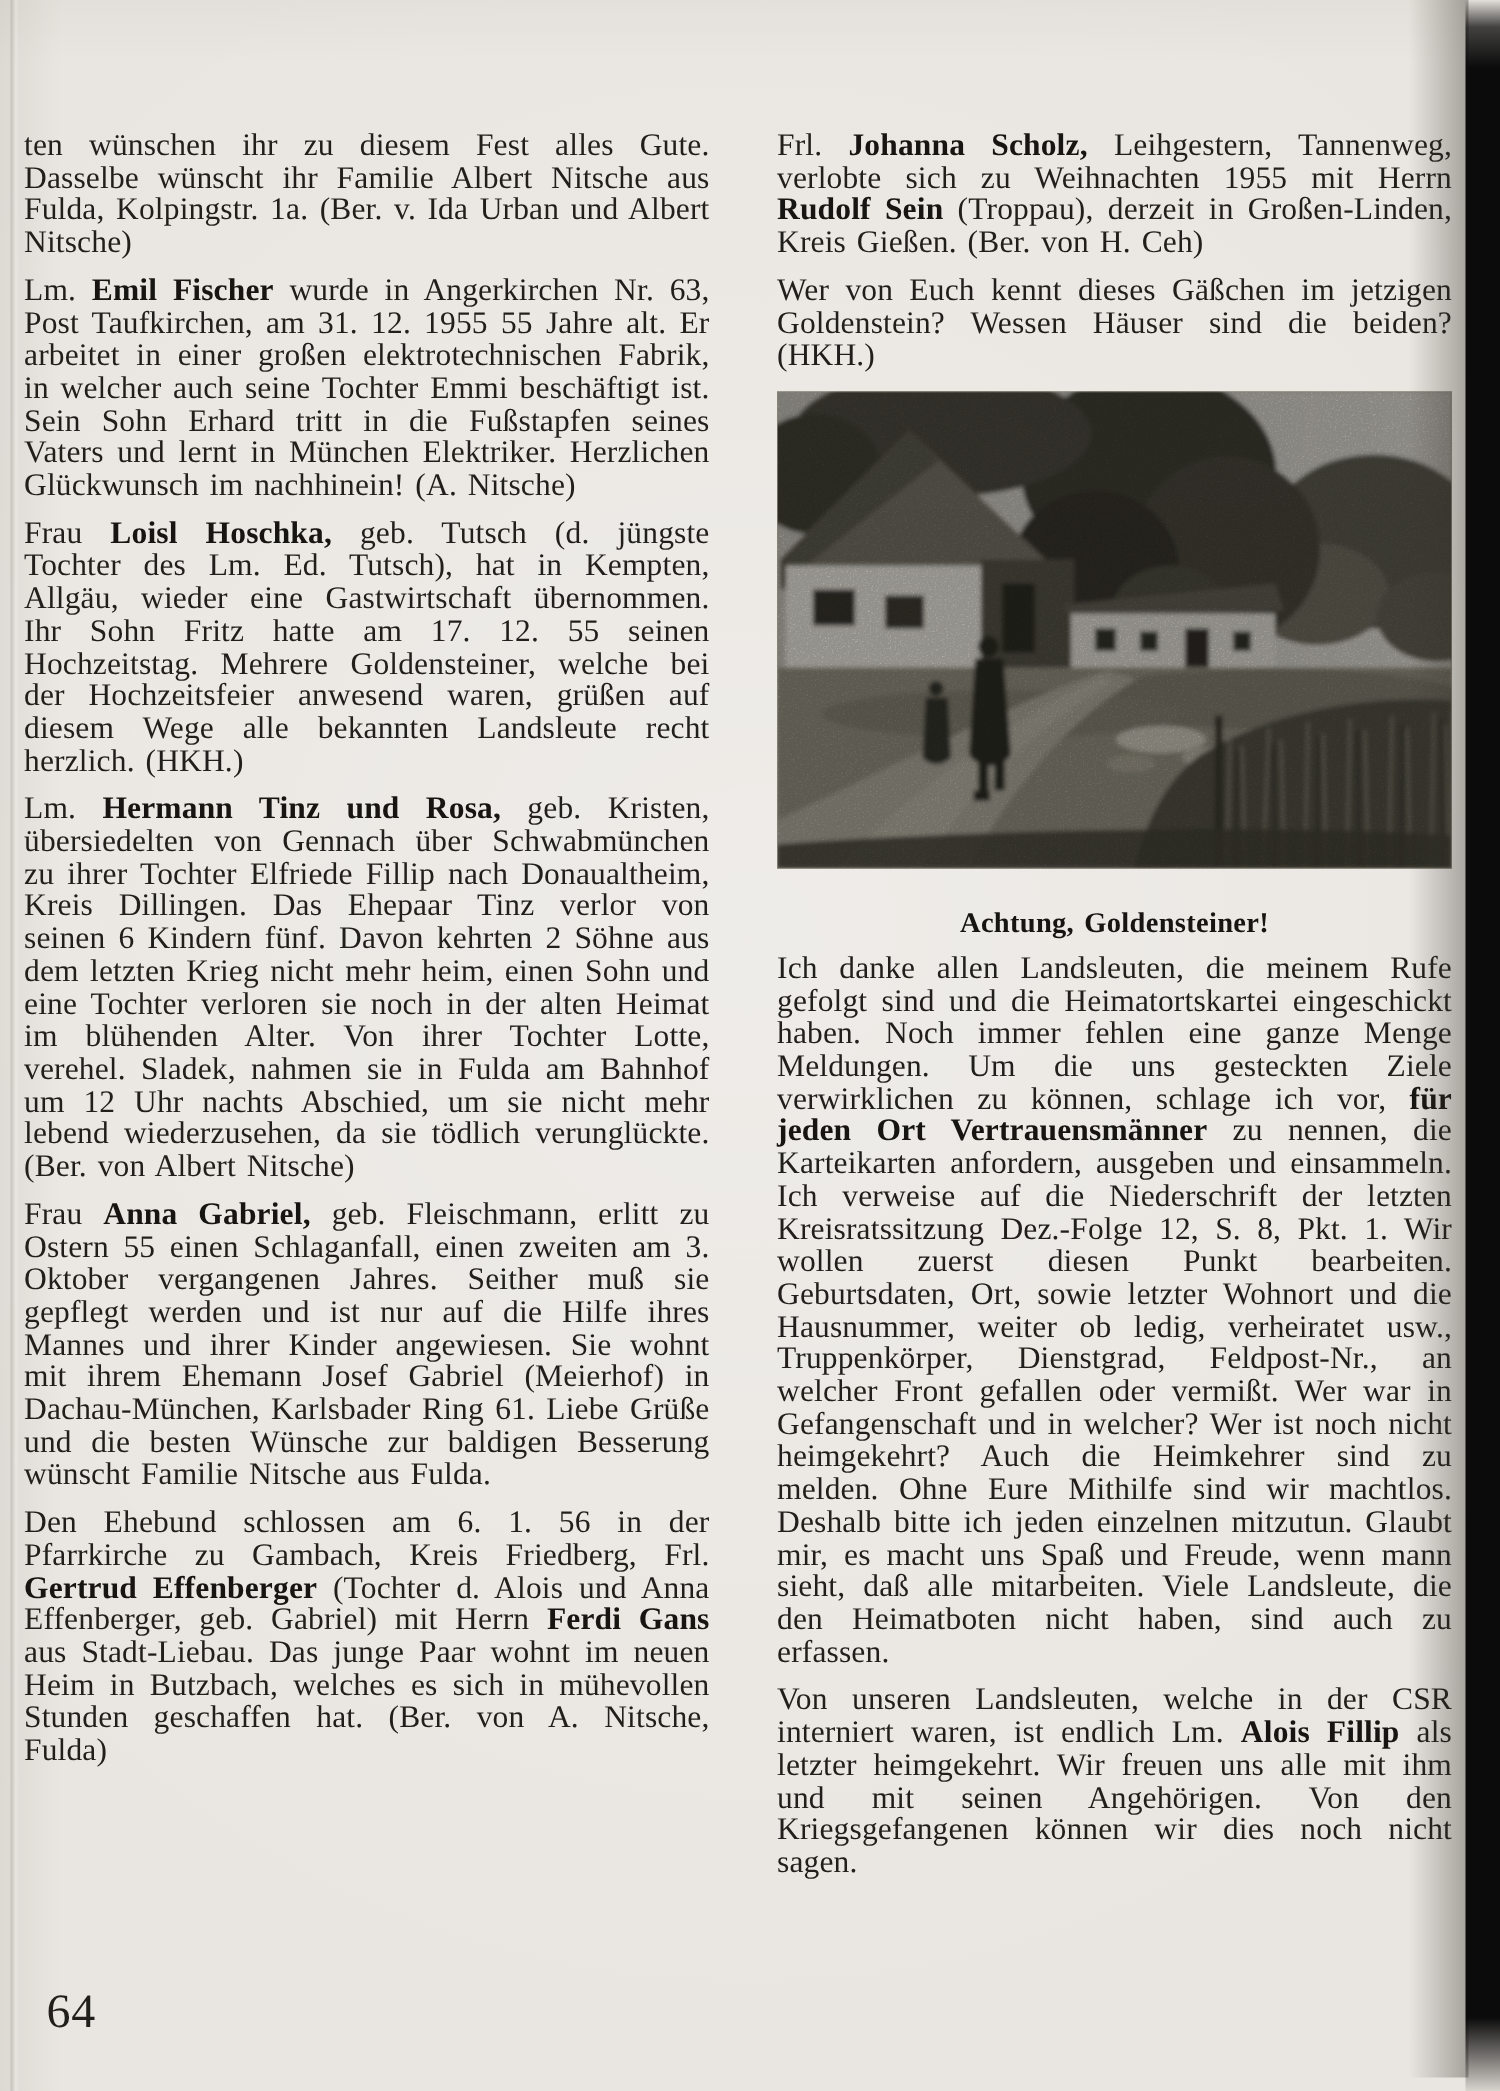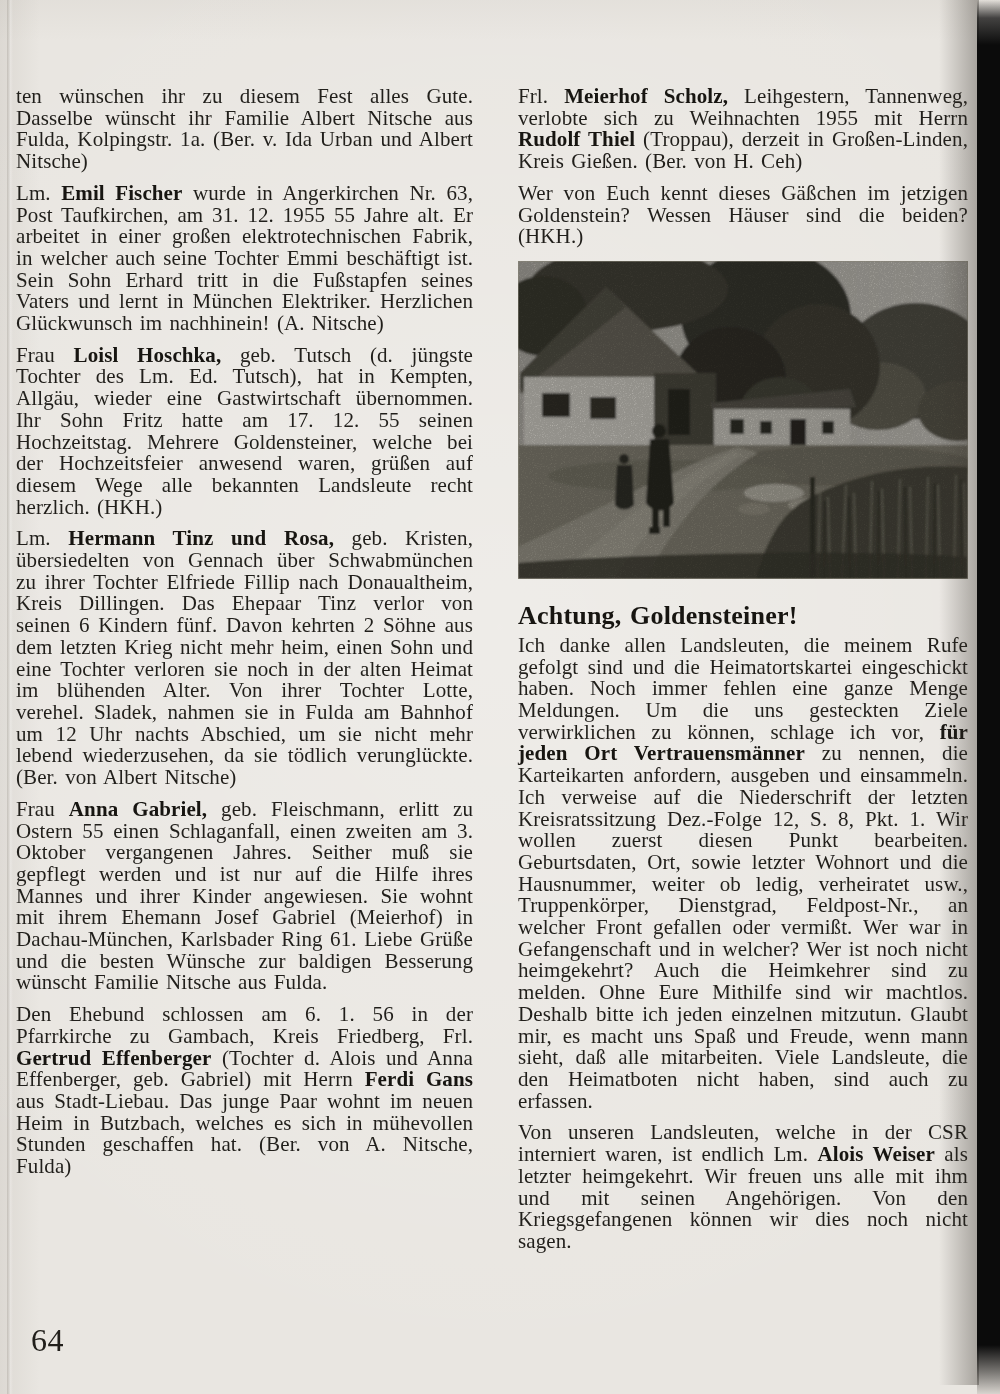--- a/index.html
+++ b/index.html
@@ -55,23 +55,23 @@
   .b { font-weight: 700; color: #171511; }
 
   .photo {
     display: block; width: 450px; height: 318px;
     margin: 13px 0 0 0; padding: 0;
     background: #b3b0a8;
   }
   .photo svg { display: block; width: 450px; height: 318px; }
 
   .heading {
-    font-size: 26px; line-height: 24px;
+    font-size: 19px; line-height: 24px;
     font-weight: 700; color: #171511;
-    text-align: left; letter-spacing: 0.2px;
+    text-align: center; letter-spacing: 0.2px;
     margin: 25px 0 7px 0;
   }
 
   .page-number {
     position: absolute; left: 31px; top: 1322px;
     font-size: 32px; letter-spacing: 0.5px;
   }
 </style>
 </head>
 <body>
@@ -83,21 +83,21 @@
     <p class="para"><span>ten wünschen ihr zu diesem Fest alles Gute. Dasselbe wünscht ihr Familie Albert Nitsche aus Fulda, Kolpingstr. 1a. (Ber. v. Ida Urban und Albert Nitsche)</span></p>
     <p class="para"><span>Lm. </span><span class="b">Emil Fischer</span><span> wurde in Angerkirchen Nr. 63, Post Taufkirchen, am 31. 12. 1955 55 Jahre alt. Er arbeitet in einer großen elektrotechnischen Fabrik, in welcher auch seine Tochter Emmi beschäftigt ist. Sein Sohn Erhard tritt in die Fußstapfen seines Vaters und lernt in München Elektriker. Herzlichen Glückwunsch im nachhinein! (A. Nitsche)</span></p>
     <p class="para"><span>Frau </span><span class="b">Loisl Hoschka,</span><span> geb. Tutsch (d. jüngste Tochter des Lm. Ed. Tutsch), hat in Kempten, Allgäu, wieder eine Gastwirtschaft übernommen. Ihr Sohn Fritz hatte am 17. 12. 55 seinen Hochzeitstag. Mehrere Goldensteiner, welche bei der Hochzeitsfeier anwesend waren, grüßen auf diesem Wege alle bekannten Landsleute recht herzlich. (HKH.)</span></p>
     <p class="para"><span>Lm. </span><span class="b">Hermann Tinz und Rosa,</span><span> geb. Kristen, übersiedelten von Gennach über Schwabmünchen zu ihrer Tochter Elfriede Fillip nach Donaualtheim, Kreis Dillingen. Das Ehepaar Tinz verlor von seinen 6 Kindern fünf. Davon kehrten 2 Söhne aus dem letzten Krieg nicht mehr heim, einen Sohn und eine Tochter verloren sie noch in der alten Heimat im blühenden Alter. Von ihrer Tochter Lotte, verehel. Sladek, nahmen sie in Fulda am Bahnhof um 12 Uhr nachts Abschied, um sie nicht mehr lebend wiederzusehen, da sie tödlich verunglückte. (Ber. von Albert Nitsche)</span></p>
     <p class="para"><span>Frau </span><span class="b">Anna Gabriel,</span><span> geb. Fleischmann, erlitt zu Ostern 55 einen Schlaganfall, einen zweiten am 3. Oktober vergangenen Jahres. Seither muß sie gepflegt werden und ist nur auf die Hilfe ihres Mannes und ihrer Kinder angewiesen. Sie wohnt mit ihrem Ehemann Josef Gabriel (Meierhof) in Dachau-München, Karlsbader Ring 61. Liebe Grüße und die besten Wünsche zur baldigen Besserung wünscht Familie Nitsche aus Fulda.</span></p>
     <p class="para"><span>Den Ehebund schlossen am 6. 1. 56 in der Pfarrkirche zu Gambach, Kreis Friedberg, Frl. </span><span class="b">Gertrud Effenberger</span><span> (Tochter d. Alois und Anna Effenberger, geb. Gabriel) mit Herrn </span><span class="b">Ferdi Gans</span><span> aus Stadt-Liebau. Das junge Paar wohnt im neuen Heim in Butzbach, welches es sich in mühevollen Stunden geschaffen hat. (Ber. von A. Nitsche, Fulda)</span></p>
   </div>
 
 <div class="col col-right">
   <div>
-      <p class="para"><span>Frl. </span><span class="b">Meierhof Scholz,</span><span> Leihgestern, Tannenweg, verlobte sich zu Weihnachten 1955 mit Herrn </span><span class="b">Rudolf Thiel</span><span> (Troppau), derzeit in Großen-Linden, Kreis Gießen. (Ber. von H. Ceh)</span></p>
+      <p class="para"><span>Frl. </span><span class="b">Johanna Scholz,</span><span> Leihgestern, Tannenweg, verlobte sich zu Weihnachten 1955 mit Herrn </span><span class="b">Rudolf Sein</span><span> (Troppau), derzeit in Großen-Linden, Kreis Gießen. (Ber. von H. Ceh)</span></p>
       <p class="para"><span>Wer von Euch kennt dieses Gäßchen im jetzigen Goldenstein? Wessen Häuser sind die beiden? (HKH.)</span></p>
     </div>
 
   <figure class="photo">
     <svg viewBox="0 0 450 318" xmlns="http://www.w3.org/2000/svg">
       <defs>
         <linearGradient id="sky" x1="0" y1="0" x2="1" y2="0">
           <stop offset="0" stop-color="#b7b4ac"></stop>
           <stop offset="0.65" stop-color="#c6c3bb"></stop>
           <stop offset="1" stop-color="#cfccc4"></stop>
@@ -198,20 +198,20 @@
 
       <rect width="450" height="318" filter="url(#grain)" opacity="0.32"></rect>
       <rect width="450" height="318" fill="none" stroke="#8a8678" stroke-width="1"></rect>
     </svg>
   </figure>
 
   <h2 class="heading">Achtung, Goldensteiner!</h2>
 
   <div>
       <p class="para"><span>Ich danke allen Landsleuten, die meinem Rufe gefolgt sind und die Heimatortskartei eingeschickt haben. Noch immer fehlen eine ganze Menge Meldungen. Um die uns gesteckten Ziele verwirklichen zu können, schlage ich vor, </span><span class="b">für jeden Ort Vertrauensmänner</span><span> zu nennen, die Karteikarten anfordern, ausgeben und einsammeln. Ich verweise auf die Niederschrift der letzten Kreisratssitzung Dez.-Folge 12, S. 8, Pkt. 1. Wir wollen zuerst diesen Punkt bearbeiten. Geburtsdaten, Ort, sowie letzter Wohnort und die Hausnummer, weiter ob ledig, verheiratet usw., Truppenkörper, Dienstgrad, Feldpost-Nr., an welcher Front gefallen oder vermißt. Wer war in Gefangenschaft und in welcher? Wer ist noch nicht heimgekehrt? Auch die Heimkehrer sind zu melden. Ohne Eure Mithilfe sind wir machtlos. Deshalb bitte ich jeden einzelnen mitzutun. Glaubt mir, es macht uns Spaß und Freude, wenn mann sieht, daß alle mitarbeiten. Viele Landsleute, die den Heimatboten nicht haben, sind auch zu erfassen.</span></p>
-      <p class="para"><span>Von unseren Landsleuten, welche in der CSR interniert waren, ist endlich Lm. </span><span class="b">Alois Weiser</span><span> als letzter heimgekehrt. Wir freuen uns alle mit ihm und mit seinen Angehörigen. Von den Kriegsgefangenen können wir dies noch nicht sagen.</span></p>
+      <p class="para"><span>Von unseren Landsleuten, welche in der CSR interniert waren, ist endlich Lm. </span><span class="b">Alois Fillip</span><span> als letzter heimgekehrt. Wir freuen uns alle mit ihm und mit seinen Angehörigen. Von den Kriegsgefangenen können wir dies noch nicht sagen.</span></p>
     </div>
 </div>
 
 <div class="page-number">64</div>
 
 <div class="scan-shadow"></div>
 <div class="scan-bar"></div>
 
 </body></html>

